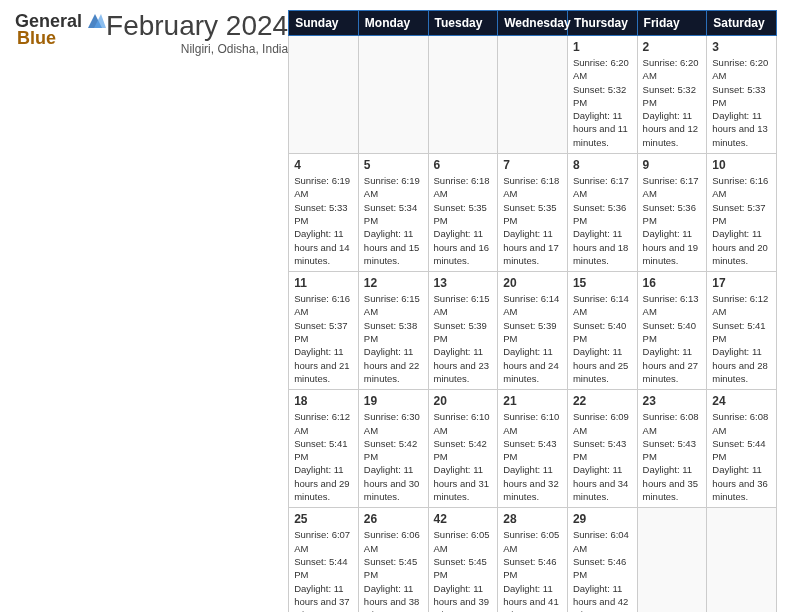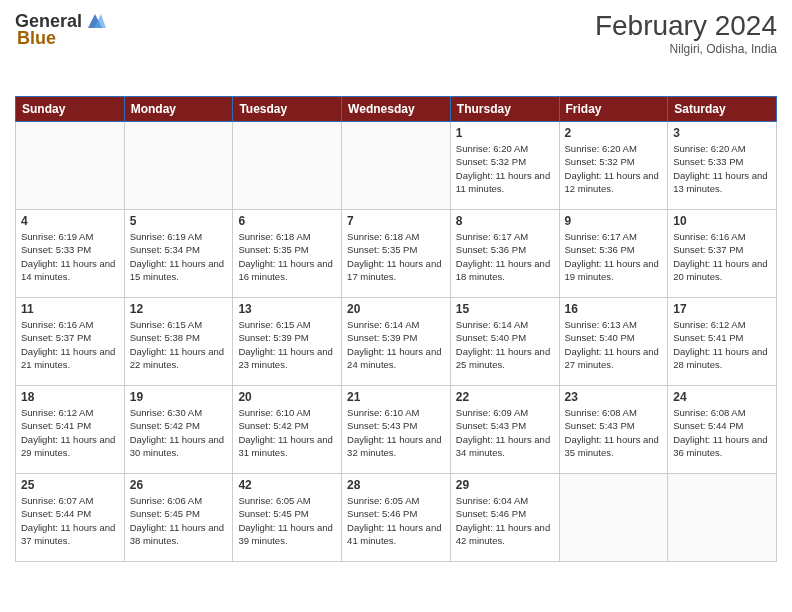--- a/index.html
+++ b/index.html
@@ -8,22 +8,21 @@
       background: #fff;
       width: 792px;
       height: 612px;
       overflow: hidden;
     }
     .page {
       width: 792px;
       height: 436px;
       padding: 10px 15px;
       display: flex;
-      flex-direction: column;
-      gap: 32px;
+      flex-direction: row;
     }
     .header {
       display: flex;
       justify-content: space-between;
       align-items: flex-start;
       margin-bottom: 8px;
     }
     .logo {
       display: flex;
       align-items: center;
@@ -52,21 +51,21 @@
       color: #555;
     }
     .calendar {
       flex: 1;
       border: 1px solid #ccc;
       border-collapse: collapse;
       width: 100%;
       table-layout: fixed;
     }
     .calendar th {
-      background-color: #7f1d1d;
+      background-color: #0f172a;
       color: white;
       text-align: left;
       padding: 5px 6px;
       font-size: 12px;
       font-weight: bold;
       border: 1px solid #2a6fba;
     }
     .calendar td {
       border: 1px solid #ccc;
       vertical-align: top;

